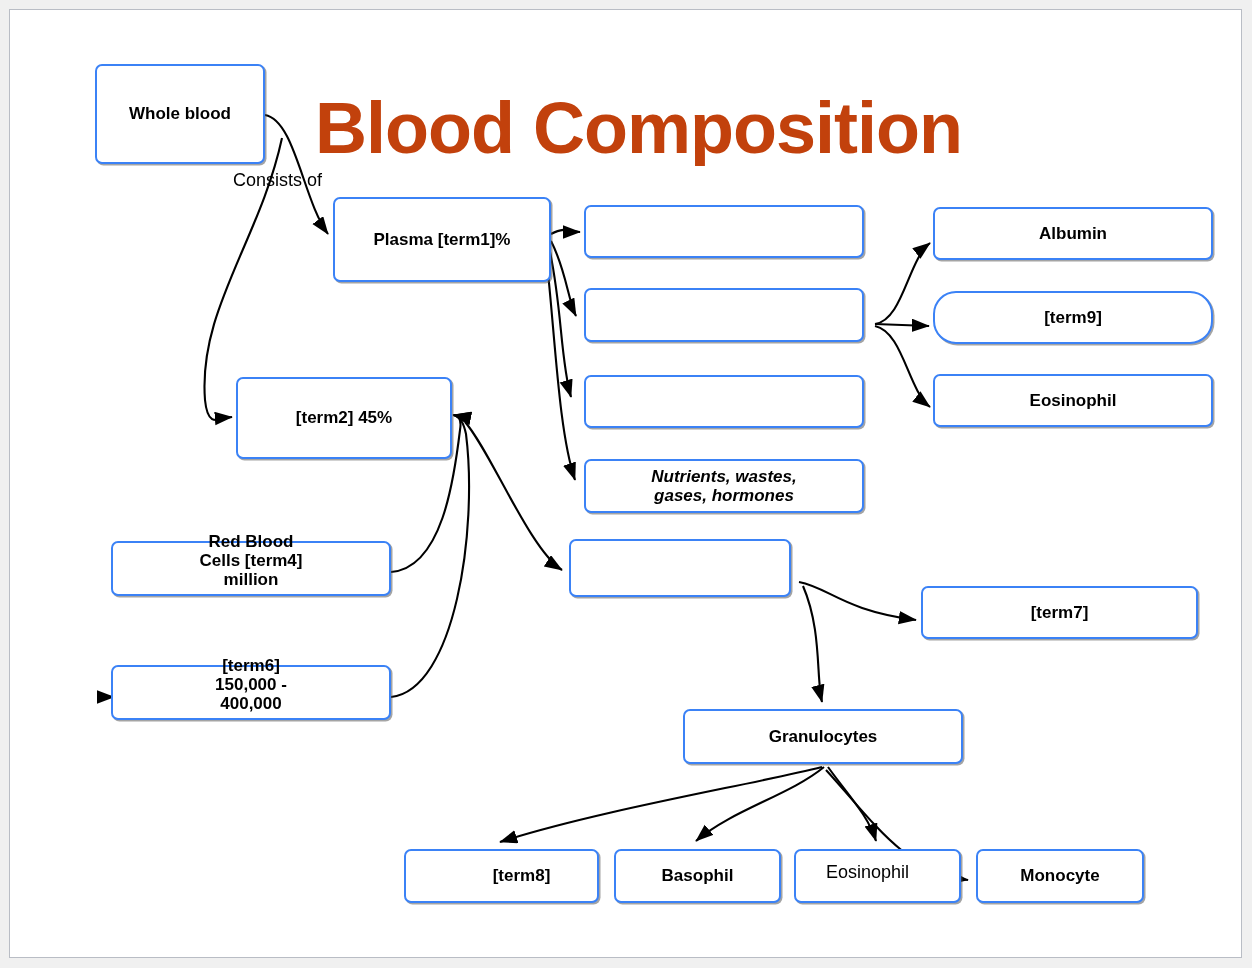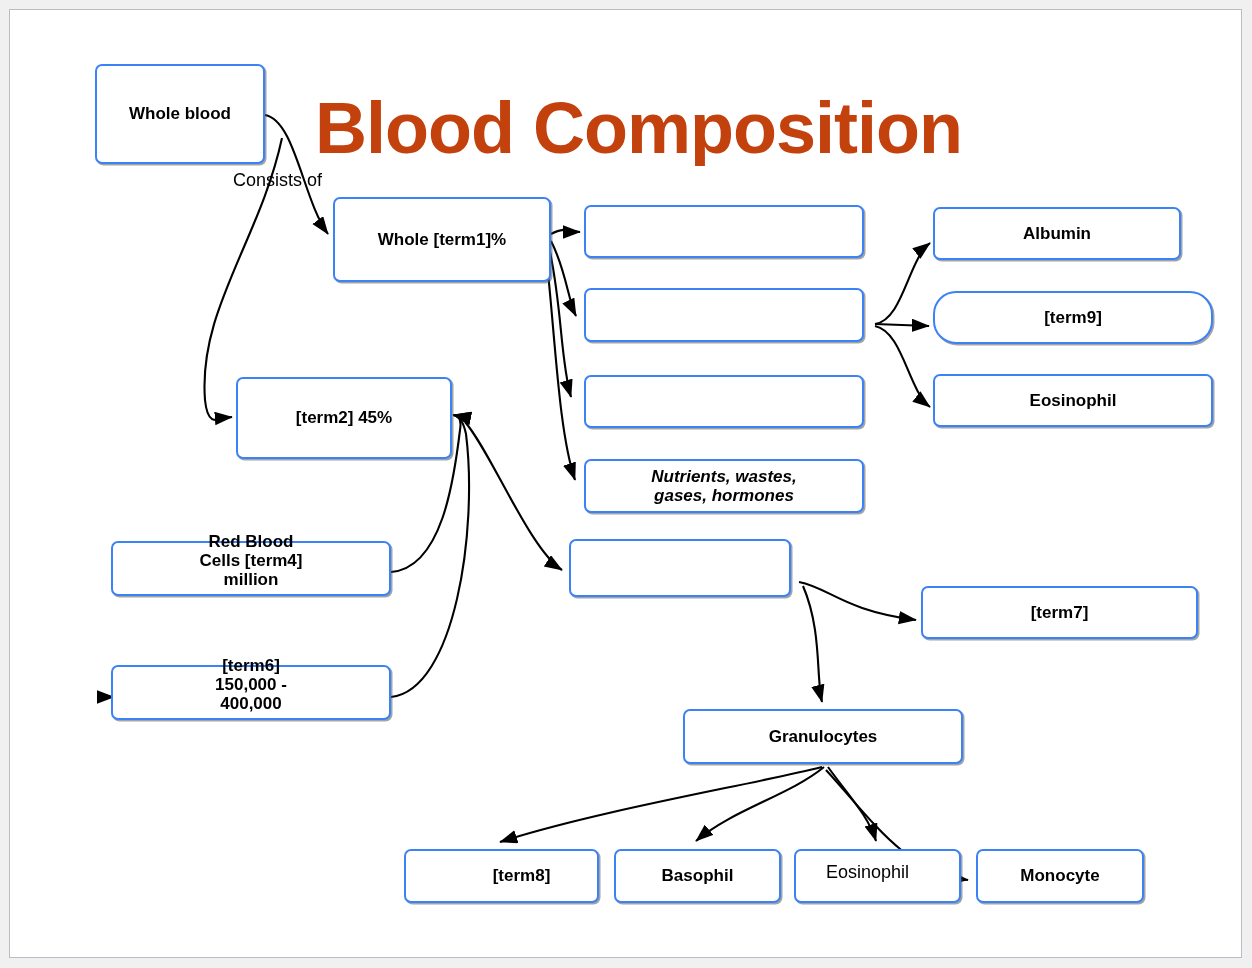--- a/index.html
+++ b/index.html
@@ -131,41 +131,41 @@
       </g>
     </svg>
 
     <div id="title" style="left:305px; top:82px; width:720px; height:74px;">Blood Composition</div>
 
     <div class="node" style="left:85px; top:54px; width:170px; height:100px;">
       <span class="lbl">Whole blood</span>
     </div>
 
     <div class="node" style="left:323px; top:187px; width:218px; height:85px;">
-      <span class="lbl">Whole [term1]%</span>
+      <span class="lbl">Plasma [term1]%</span>
     </div>
 
     <div class="node" style="left:574px; top:195px; width:280px; height:53px;">
       <span class="lbl"></span>
     </div>
 
     <div class="node" style="left:574px; top:278px; width:280px; height:54px;">
       <span class="lbl"></span>
     </div>
 
     <div class="node" style="left:574px; top:365px; width:280px; height:53px;">
       <span class="lbl"></span>
     </div>
 
     <div class="node" style="left:574px; top:449px; width:280px; height:54px;font-style:italic;">
       <span class="lbl">Nutrients, wastes,
 gases, hormones</span>
     </div>
 
-    <div class="node" style="left:923px; top:197px; width:248px; height:53px;">
+    <div class="node" style="left:923px; top:197px; width:280px; height:53px;">
       <span class="lbl">Albumin</span>
     </div>
 
     <div class="node" style="left:923px; top:281px; width:280px; height:53px;border-radius:23px;">
       <span class="lbl">[term9]</span>
     </div>
 
     <div class="node" style="left:923px; top:364px; width:280px; height:53px;">
       <span class="lbl">Eosinophil</span>
     </div>

